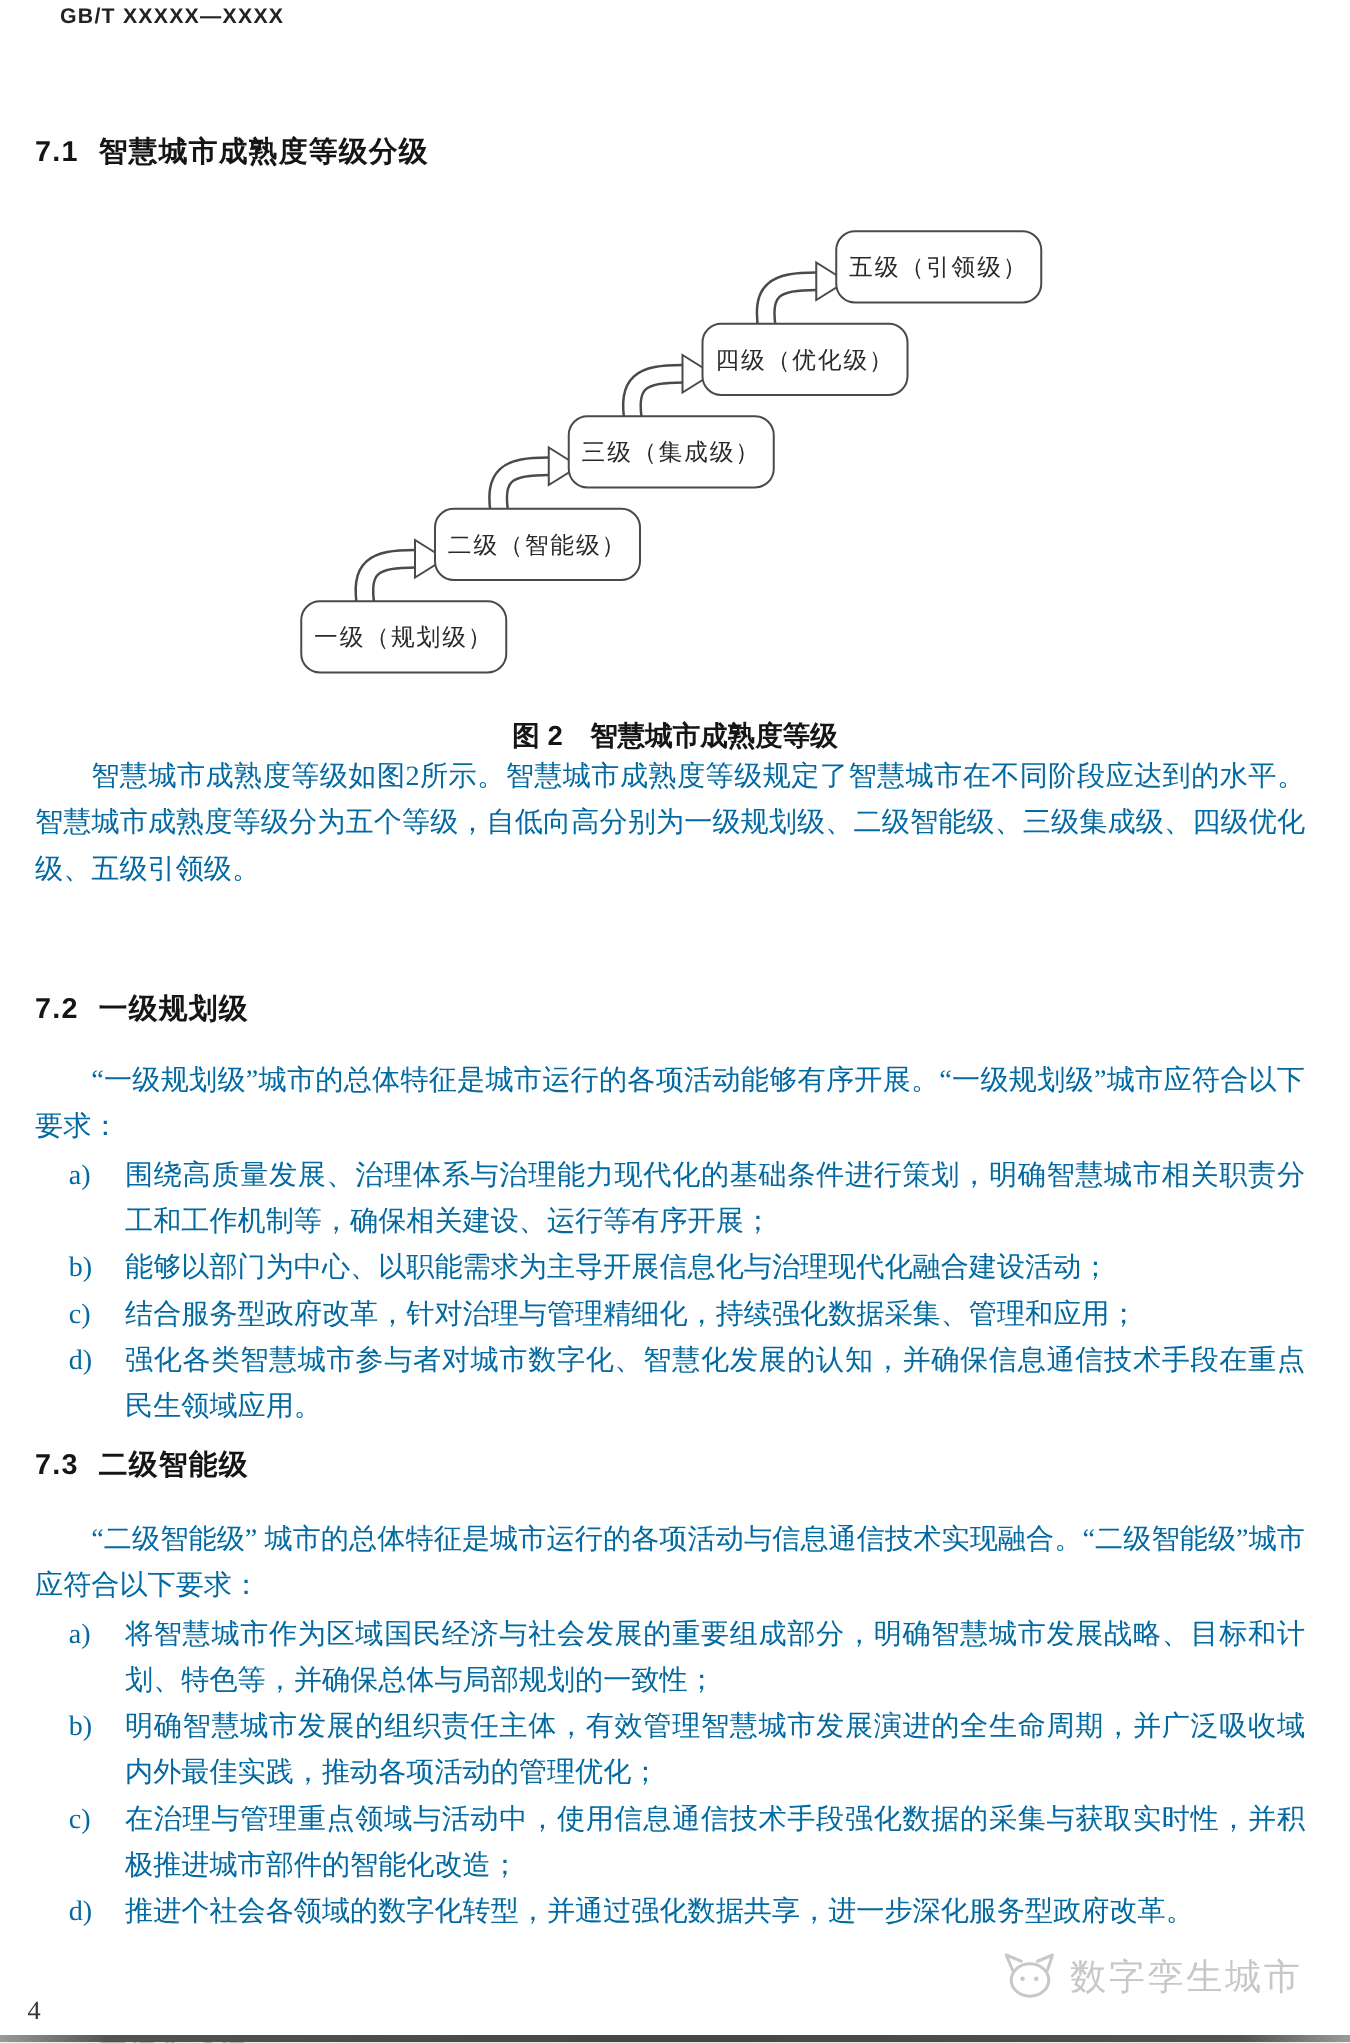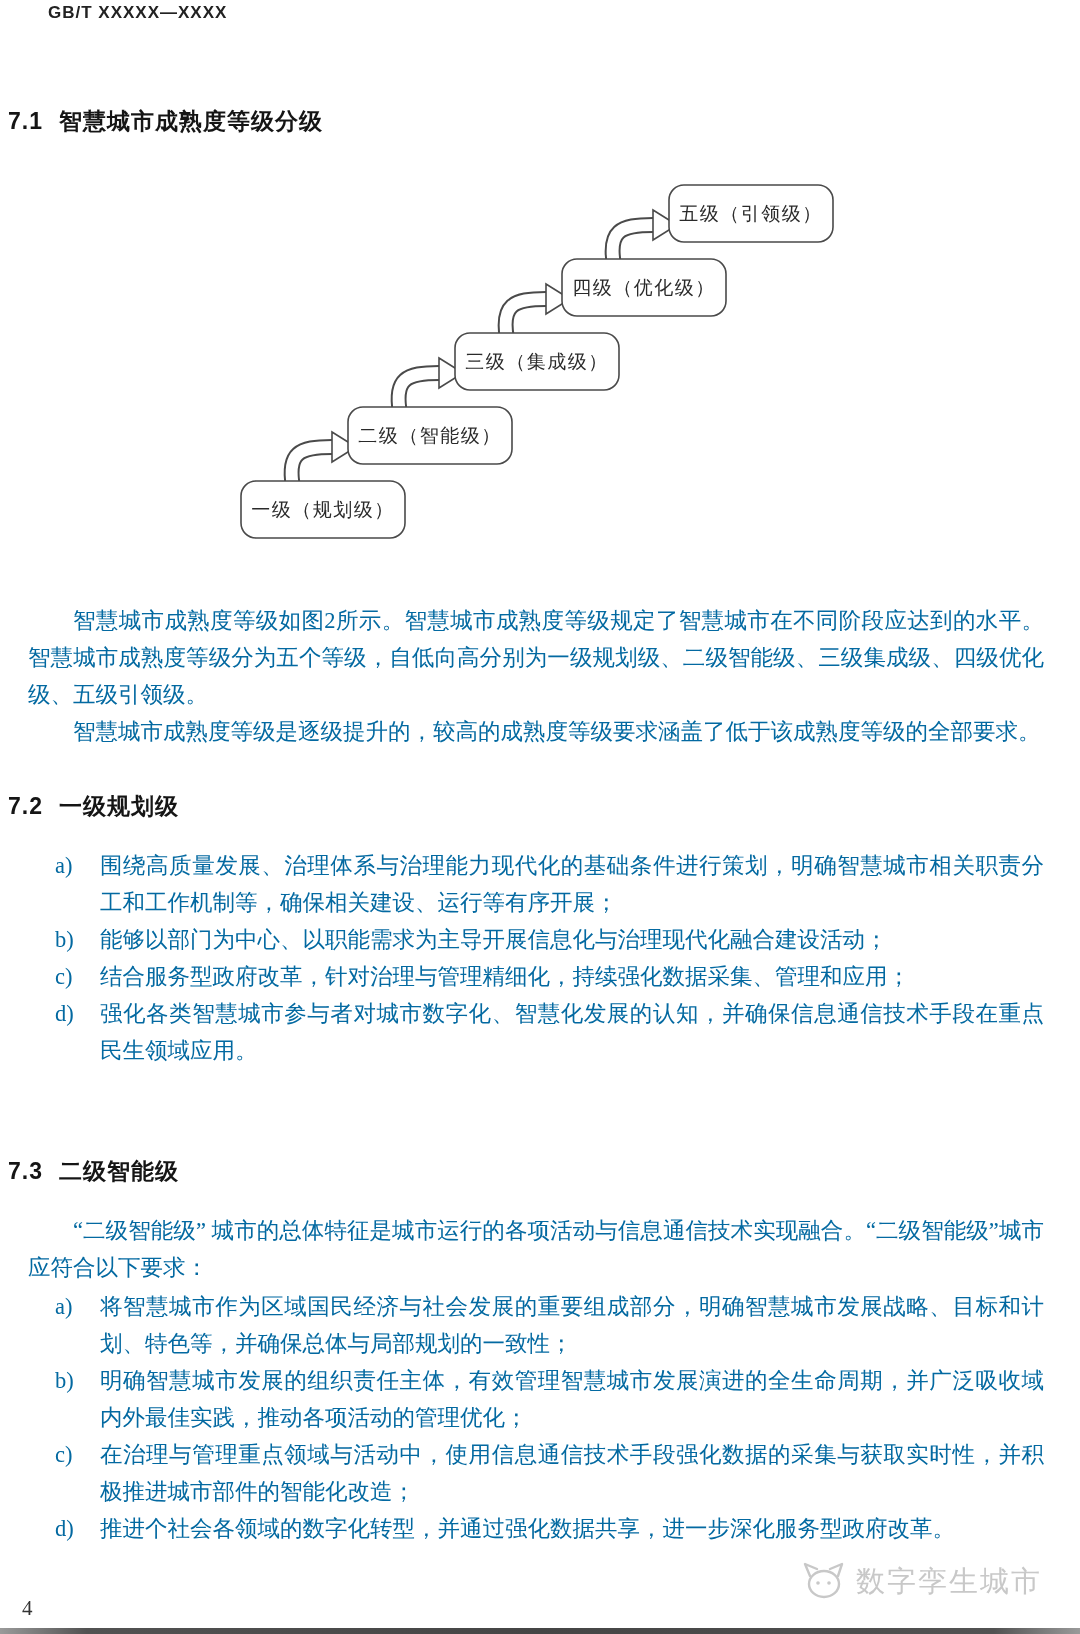--- a/index.html
+++ b/index.html
@@ -24,21 +24,21 @@
     margin-left: 40px;
   }
   .heading {
     left: 8px;
     font-family: "Liberation Sans", "DejaVu Sans", sans-serif;
     font-weight: bold;
     font-size: 23px;
     color: #151515;
     white-space: nowrap;
   }
-  .heading .h-num { margin-right: 16px; letter-spacing: 1px; }
+  .heading .h-num { margin-right: 16px; letter-spacing: 1px; margin-left: 20px; }
   .heading .h-title { letter-spacing: 1px; }
   .fig-caption {
     left: 0; top: 574px; width: 1080px;
     text-align: center;
     font-family: "Liberation Sans", "DejaVu Sans", sans-serif;
     font-weight: bold;
     font-size: 22px;
     color: #151515;
     white-space: pre;
   }
@@ -133,31 +133,32 @@
         <rect x="562" y="109" width="164" height="57" rx="15" fill="#ffffff" stroke="#4a4a4a" stroke-width="1.6"></rect>
         <text class="box-label" x="644" y="144" text-anchor="middle" stroke="none" fill="#2a2a2a">四级（优化级）</text>
       </g>
       <g>
         <rect x="669" y="35" width="164" height="57" rx="15" fill="#ffffff" stroke="#4a4a4a" stroke-width="1.6"></rect>
         <text class="box-label" x="751" y="70" text-anchor="middle" stroke="none" fill="#2a2a2a">五级（引领级）</text>
       </g>
     </g>
   </svg>
 
+  <div class="abs fig-caption">图 2　智慧城市成熟度等级</div>
 
   <div class="abs flow" style="top:602px;">
     <p class="para">智慧城市成熟度等级如图2所示。智慧城市成熟度等级规定了智慧城市在不同阶段应达到的水平。智慧城市成熟度等级分为五个等级，自低向高分别为一级规划级、二级智能级、三级集成级、四级优化级、五级引领级。</p>
-    <p class="para">智慧城市成熟度等级是逐级提升的，较高的成熟度等级要求涵盖了低于该成熟度等级的全部要求。</p>
   </div>
 
   <div class="abs heading" style="top:791px;">
     <span class="h-num">7.2</span><span class="h-title">一级规划级</span>
   </div>
 
   <div class="abs flow" style="top:845px;">
+    <p class="para">“一级规划级”城市的总体特征是城市运行的各项活动能够有序开展。“一级规划级”城市应符合以下要求：</p>
     <div class="req-list">
       <div class="req-item">
         <span class="req-marker">a)</span>
         <span class="req-text">围绕高质量发展、治理体系与治理能力现代化的基础条件进行策划，明确智慧城市相关职责分工和工作机制等，确保相关建设、运行等有序开展；</span>
       </div>
       <div class="req-item">
         <span class="req-marker">b)</span>
         <span class="req-text">能够以部门为中心、以职能需求为主导开展信息化与治理现代化融合建设活动；</span>
       </div>
       <div class="req-item">

